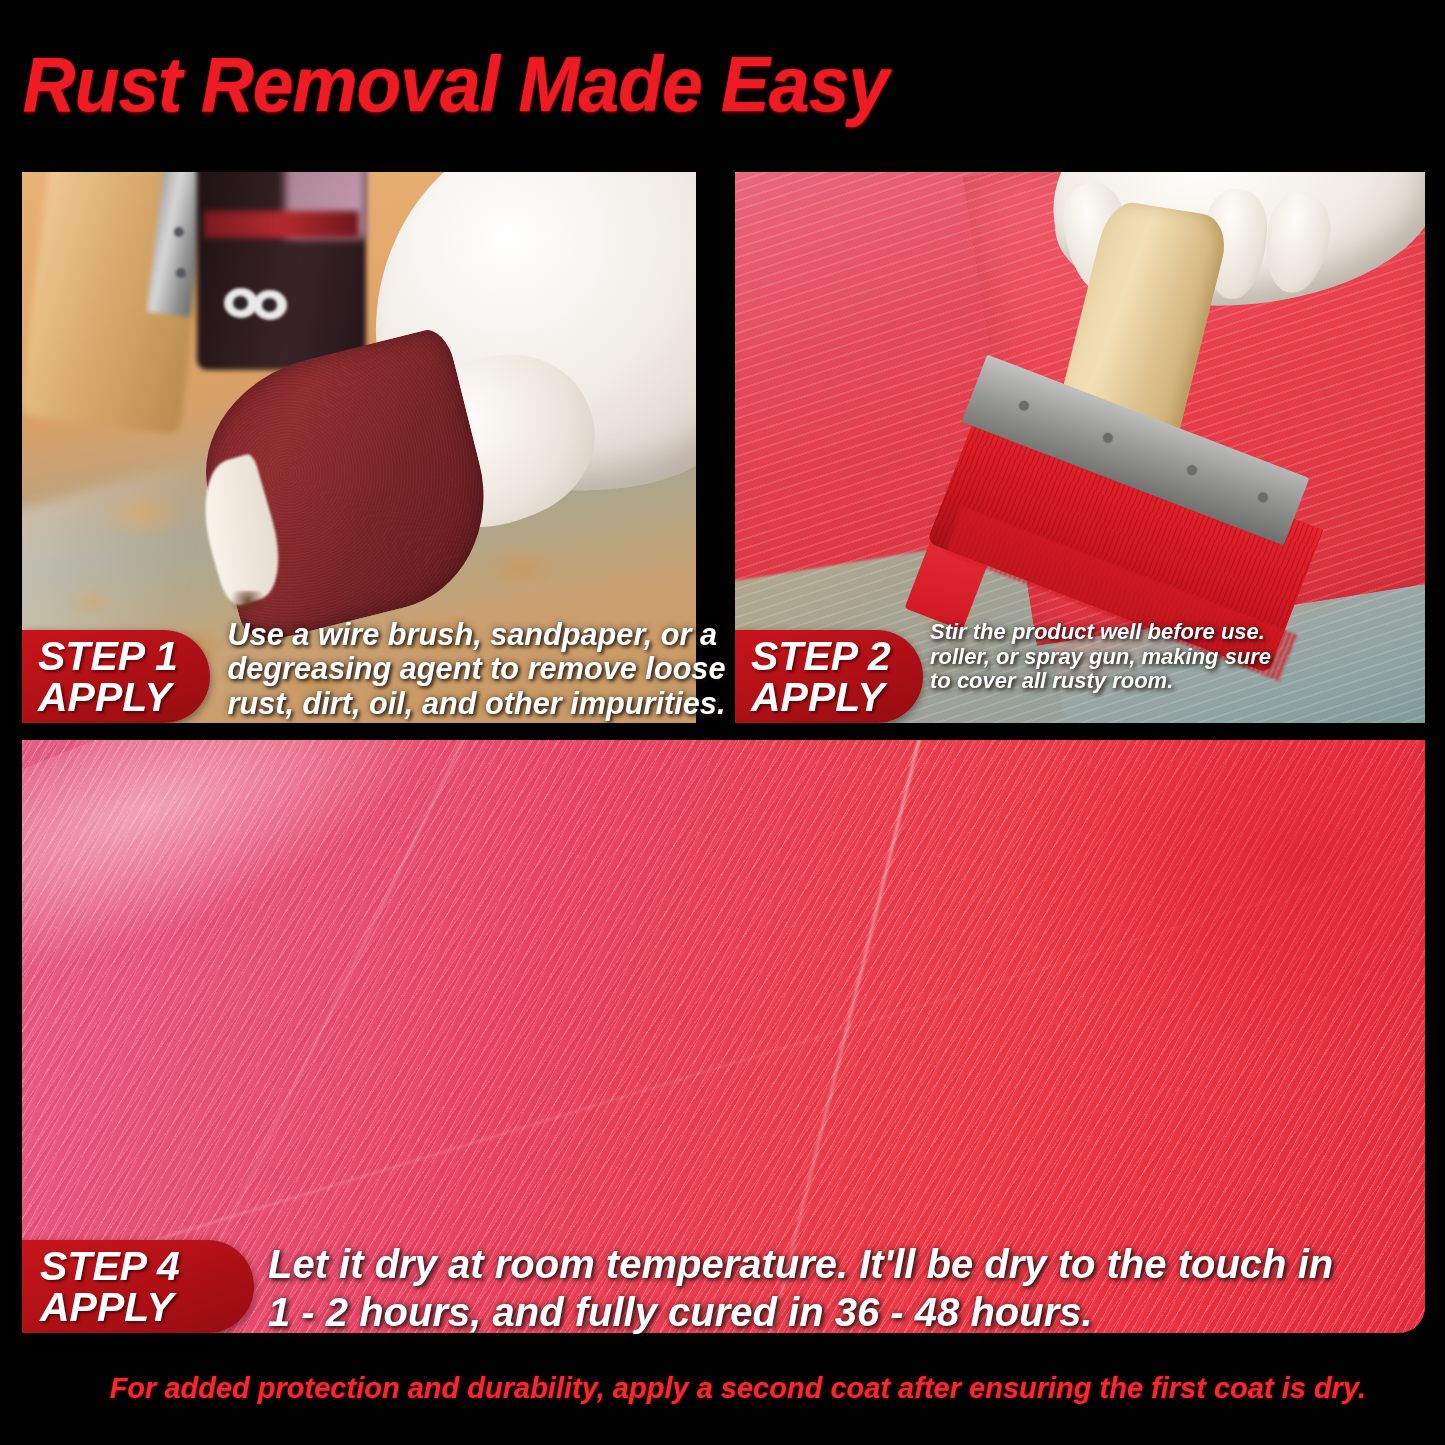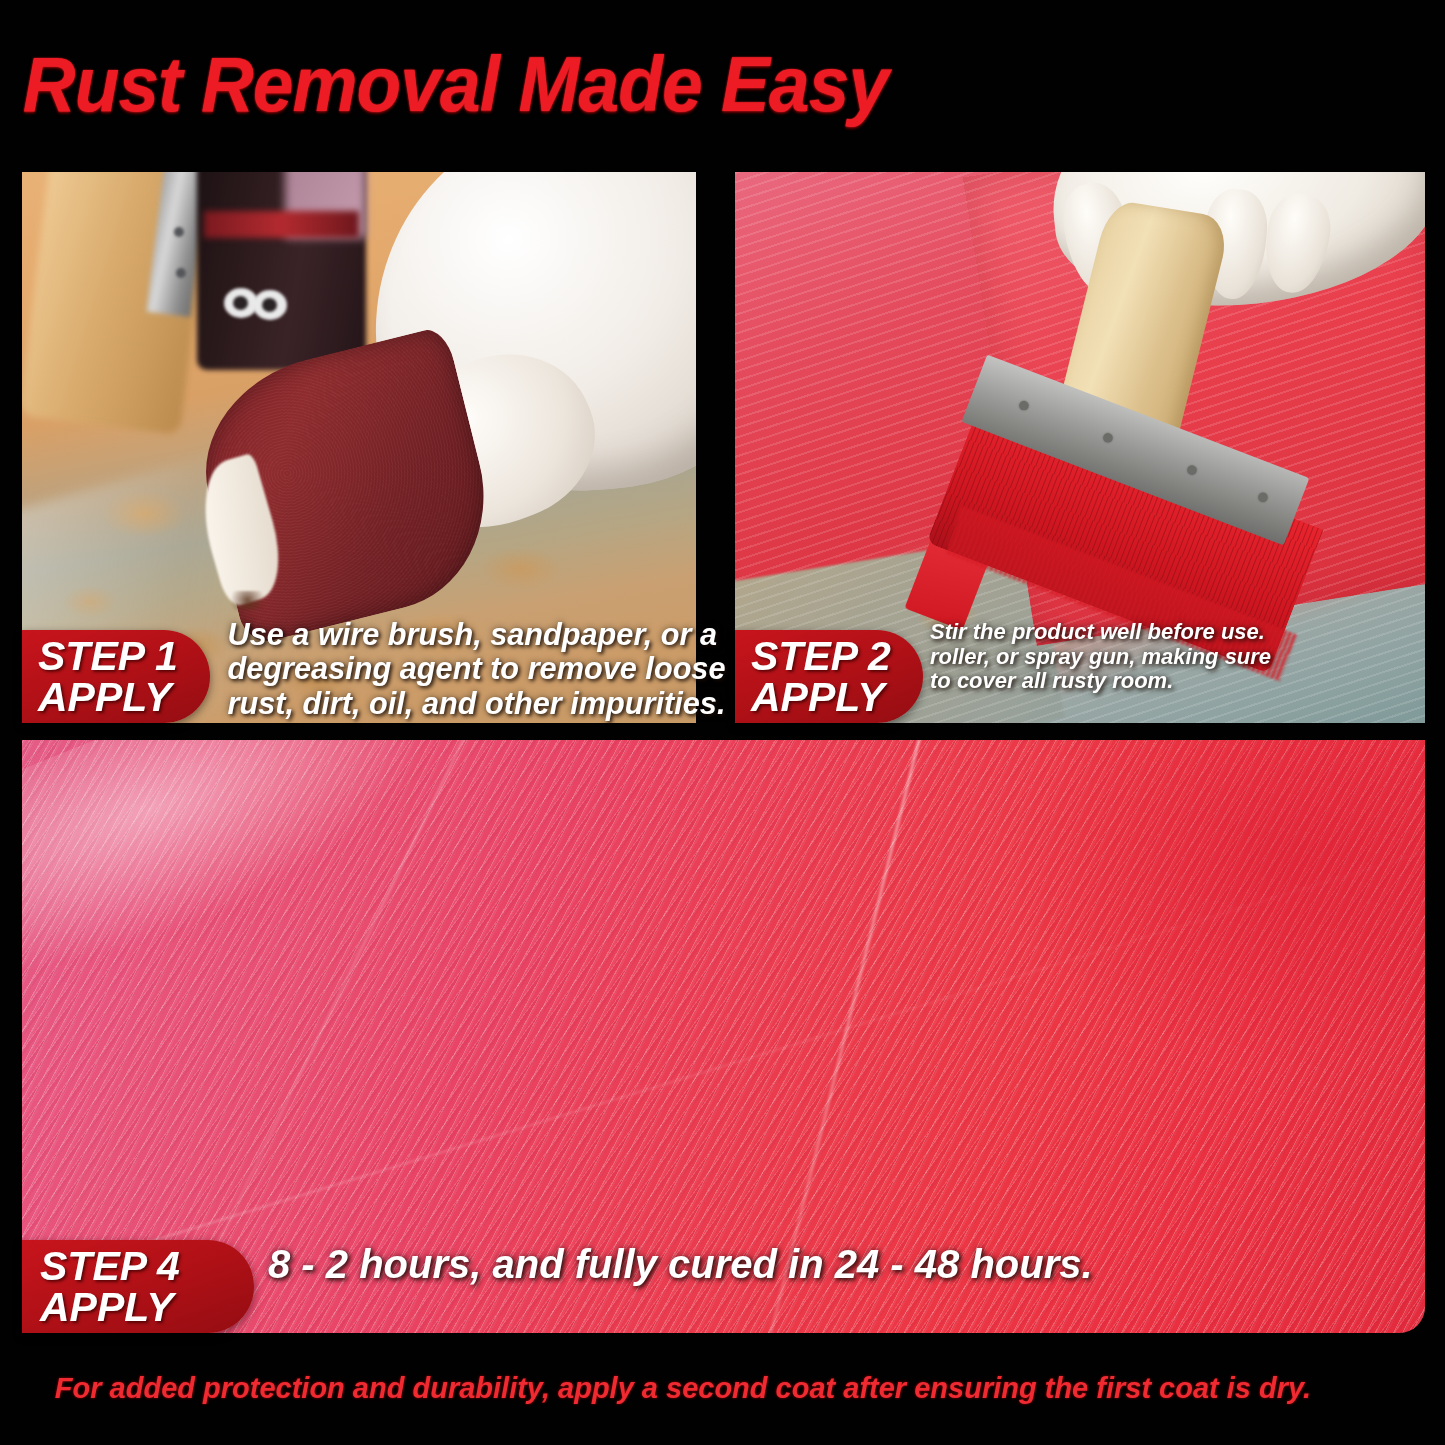--- a/index.html
+++ b/index.html
@@ -310,21 +310,21 @@
   .cap-2 {
     left:930px; top:588px; font-size:22px; line-height:1.12;margin-top:32px;
   }
   .cap-3 {
     left:268px; top:1240px; font-size:40px; line-height:1.2;
   }
 
   
   .footer {
     position:absolute; left:0; top:1372px; width:1366px;
-    text-align:center;
+    text-align:right;
     color:#EF2A31; font-size:29px; font-weight:bold; font-style:italic;
     text-shadow:0 0 3px rgba(190,0,10,.8);
     white-space:nowrap;
   }
 </style>
 </head>
 <body>
 
 <div class="infographic">
 
@@ -407,18 +407,19 @@
       <div class="photo3-seam3"></div>
     </div>
   </div>
 
   <div class="badge badge-3">
     <span>STEP 4</span>
     <span>APPLY</span>
   </div>
 
   <div class="caption cap-3">
-    <span>8 - 2 hours, and fully cured in 24 - 48 hours.</span>
+    <span>Let it dry at room temperature. It'll be dry to the touch in</span>
+    <span>1 - 2 hours, and fully cured in 36 - 48 hours.</span>
   </div>
 
   <div class="footer">For added protection and durability, apply a second coat after ensuring the first coat is dry.</div>
 
 </div>
 
 </body></html>

